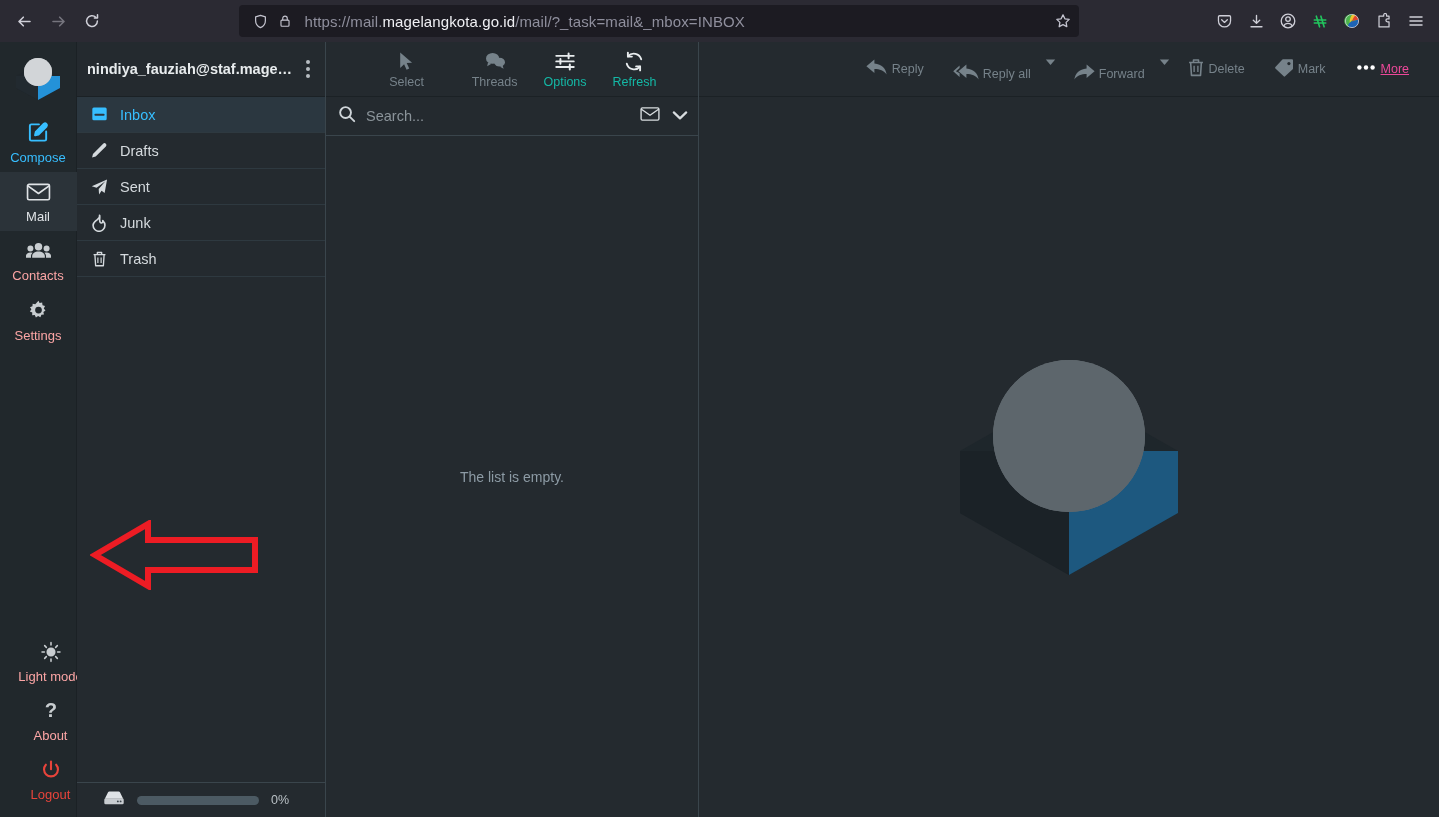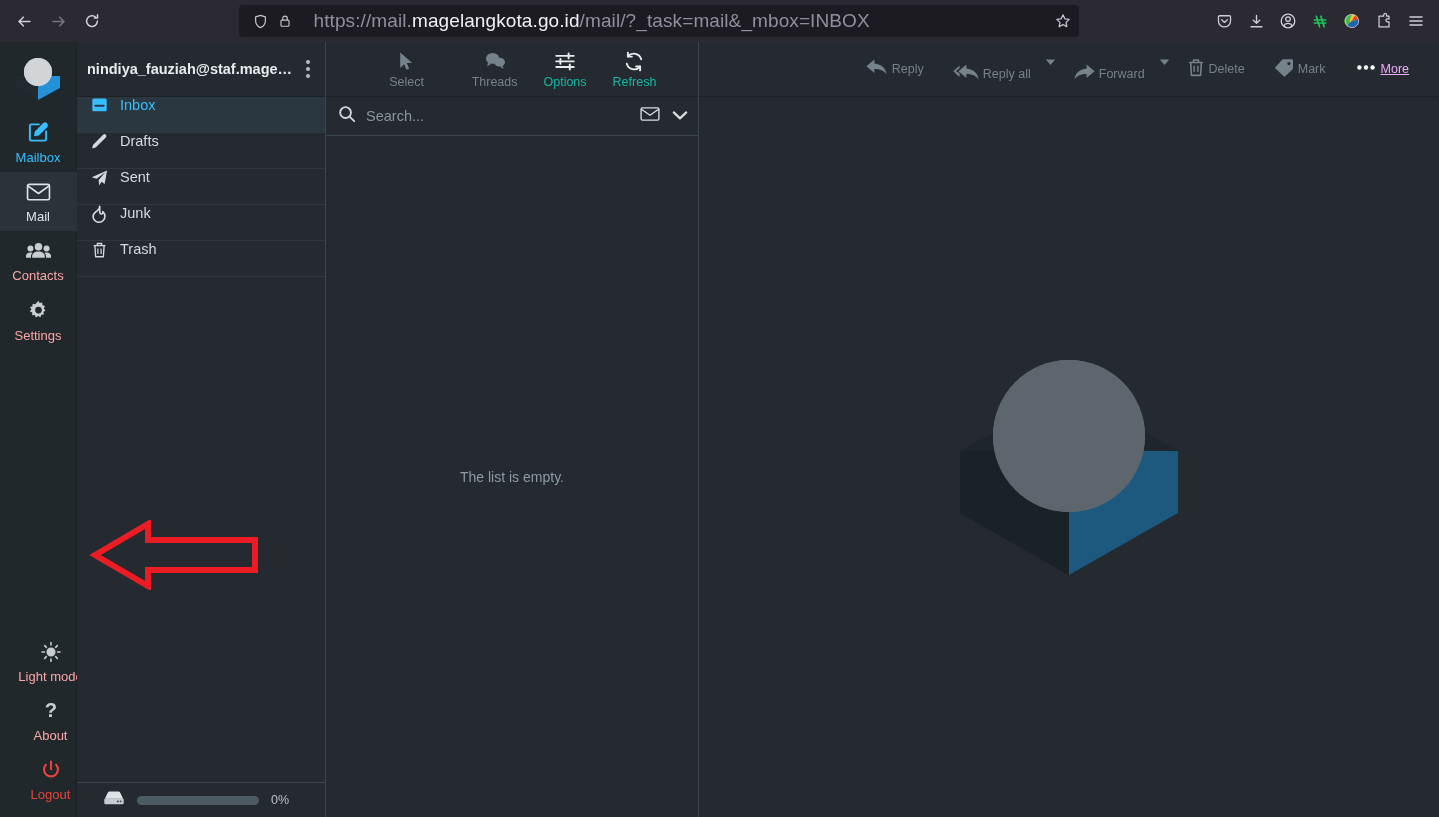--- a/index.html
+++ b/index.html
@@ -29,24 +29,24 @@
   #urlbar-wrap { flex: 1; display: flex; justify-content: center; padding: 0 10px; }
   #urlbar {
     width: 840px; height: 32px;
     background: #1c1b22;
     border-radius: 4px;
     display: flex; align-items: center;
     padding: 0 4px 0 10px;
   }
   #url-text {
     flex: 1;
-    font-size: 19px;
+    font-size: 15px;
     color: #8f8f9d;
     white-space: nowrap; overflow: hidden;
-    margin-left: 17px;
+    margin-left: 8px;
     letter-spacing: 0.1px;
   }
   #url-text b { color: #f0f0f4; font-weight: 400; }
   .urlbar-icon { width: 24px; display:flex; align-items:center; justify-content:center; }
 
   #chrome-right { display: flex; align-items: center; gap: 2px; padding-right: 8px; }
   .chrome-icon {
     width: 30px; height: 30px;
     display: flex; align-items: center; justify-content: center;
     border-radius: 4px;
@@ -106,21 +106,21 @@
     text-align: right;
   }
   #account-kebab {
     width: 20px; display: flex; flex-direction: column;
     align-items: center; gap: 3px; margin-left: 6px;
   }
   #account-kebab i { width: 4px; height: 4px; border-radius: 50%; background: #b7bdc2; display: block; }
 
   .folder-row {
     height: 36px;
-    display: flex; align-items: flex-start;
+    display: flex; align-items: center;
     padding-left: 12px; gap: 11px;
     border-bottom: 1px solid #2e3940;
     color: #d5dade; font-size: 14.5px;
   }
   .folder-row.selected { background: #2b3740; color: #37beff; }
   .folder-icon { width: 20px; display: flex; align-items: center; justify-content: center; }
 
   #folders-spacer { flex: 1; position: relative; }
 
   
@@ -206,21 +206,21 @@
     border-bottom: 1px solid #1b2125;
     display: flex; align-items: center; justify-content: flex-end;
     padding-right: 16px; gap: 0;
   }
   .msg-tb-group { display: flex; align-items: flex-end; }
   .msg-tb-btn {
     display: flex; align-items: center; gap: 3px;
     font-size: 12.5px; color: #76828a;
     padding: 0 14px;
   }
-  .msg-tb-btn.active { color: #f0abfc; text-decoration: underline; }
+  .msg-tb-btn.active { color: #ec4899; text-decoration: underline; }
   .caret-btn { padding: 0 2px 16px 0; }
 
   #content-body { flex: 1; display: flex; align-items: center; justify-content: center; }
 </style>
 </head>
 <body>
 
 <div id="browser-chrome">
   <div class="nav-btns">
     <div class="nav-btn">
@@ -330,21 +330,21 @@
       </svg>
     </div>
 
     <div class="task-item compose">
       <span>
         <svg width="23" height="23" viewBox="0 0 24 24" fill="none" stroke="#37beff" stroke-width="2" stroke-linecap="round" stroke-linejoin="round">
             <path d="M12.5 3.5H4.5A1.5 1.5 0 0 0 3 5v14a1.5 1.5 0 0 0 1.5 1.5h14A1.5 1.5 0 0 0 20 19v-8"></path>
             <path d="M17.6 2.9a2 2 0 0 1 2.8 2.8L12 14.1l-3.6.8.8-3.6z" fill="#37beff"></path>
           </svg>
       </span>
-      <span class="tlabel">Mailbox</span>
+      <span class="tlabel">Compose</span>
     </div>
 
     <div class="task-item active">
       <span>
         <svg width="25" height="22" viewBox="0 0 26 22" fill="none" stroke="#dfe3e6" stroke-width="1.7" stroke-linejoin="round">
             <rect x="1.6" y="3" width="22.8" height="16" rx="1.6"></rect>
             <path d="M1.6 4.4 13 12.6 24.4 4.4"></path>
           </svg>
       </span>
       <span class="tlabel">Mail</span>

